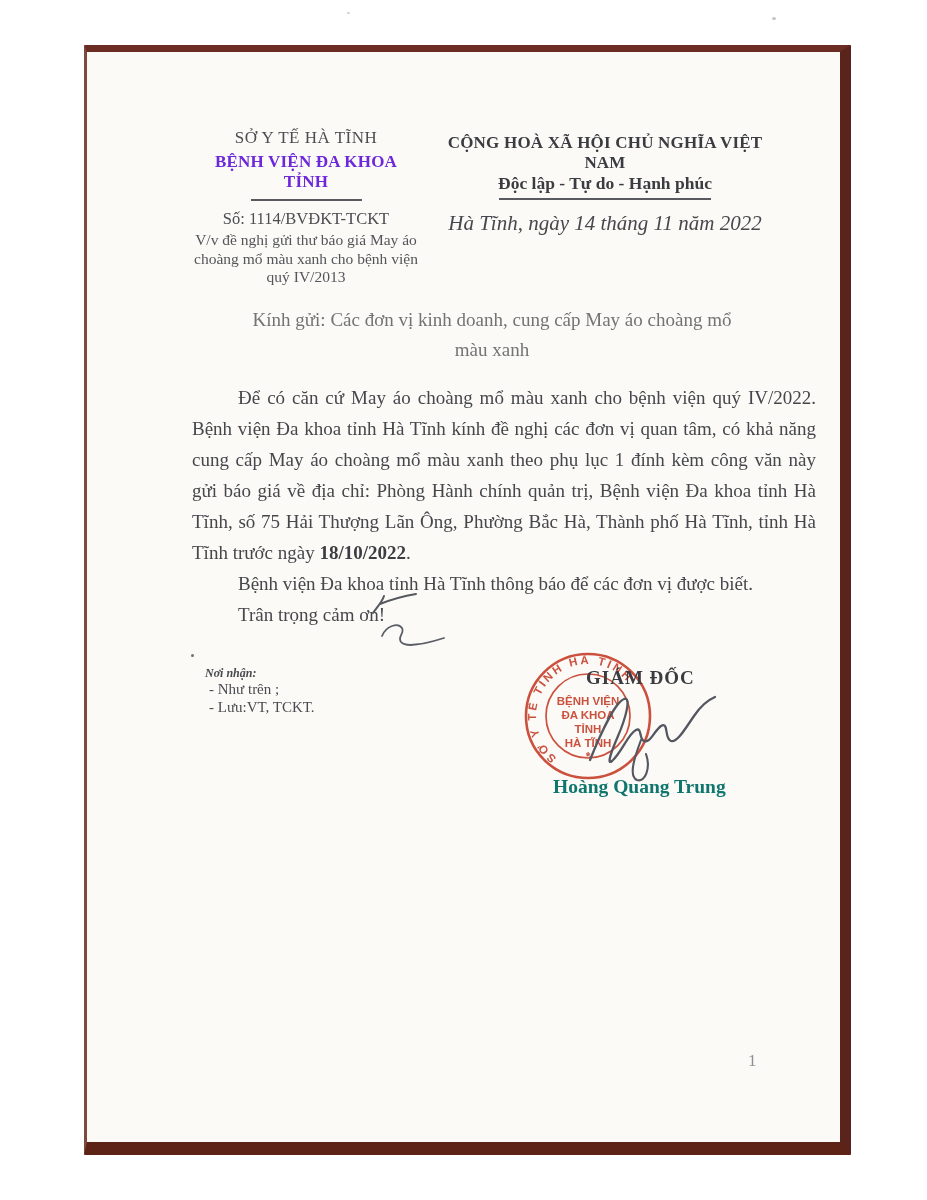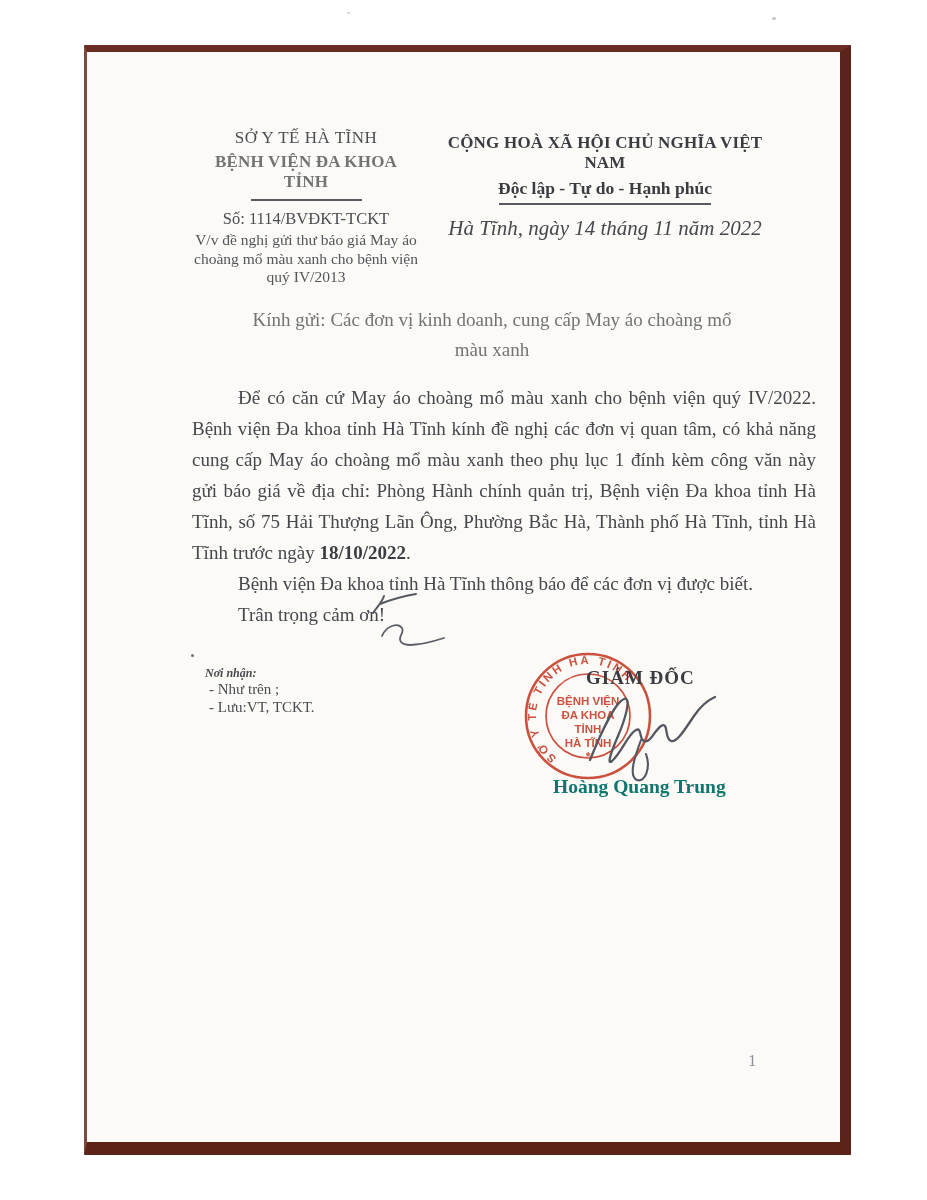--- a/index.html
+++ b/index.html
@@ -15,29 +15,29 @@
     border-left:3px solid #7d4a40;
     border-right:11px solid #5a231c;
     border-bottom:13px solid #5e2317;
     border-radius:1px;
   }
   .speck{position:absolute;border-radius:50%;}
 
   
   .hl{position:absolute;left:193px;top:128px;width:226px;text-align:center;}
   .hl-parent{font-size:17px;letter-spacing:.5px;color:#4c4d52;}
-  .hl-org{font-weight:bold;font-size:17px;margin-top:4px;color:#737373;letter-spacing:.2px;}
+  .hl-org{font-weight:bold;font-size:17px;margin-top:4px;color:#6d28d9;letter-spacing:.2px;}
   .hl-rule{width:111px;height:2px;background:#595a60;margin:7px auto 0;}
   .hl-number{font-size:16.5px;margin-top:8px;color:#4c4d52;}
   .hl-subject{font-size:15.5px;line-height:18.5px;margin-top:2px;color:#54555a;}
 
   
   .hr{position:absolute;left:430px;top:133px;width:350px;text-align:center;}
   .hr-motto{font-weight:bold;font-size:17px;color:#3b3c41;letter-spacing:.2px;}
-  .hr-slogan{font-weight:bold;font-size:17.5px;margin-top:5px;color:#3b3c41;text-align:center;}
+  .hr-slogan{font-weight:bold;font-size:17.5px;color:#3b3c41;text-align:center;}
   .hr-rule{width:212px;height:2px;background:#595a60;margin:4px auto 0;}
   .hr-date{font-style:italic;font-size:21px;margin-top:11px;color:#47484d;}
 
   
   .recipient{position:absolute;left:140px;top:305px;width:704px;text-align:center;
     font-size:19px;line-height:30px;color:#737373;}
 
   
   .body{position:absolute;left:192px;top:382px;width:624px;font-size:19px;line-height:31px;color:#46474c;}
   .line{min-height:31px;}

